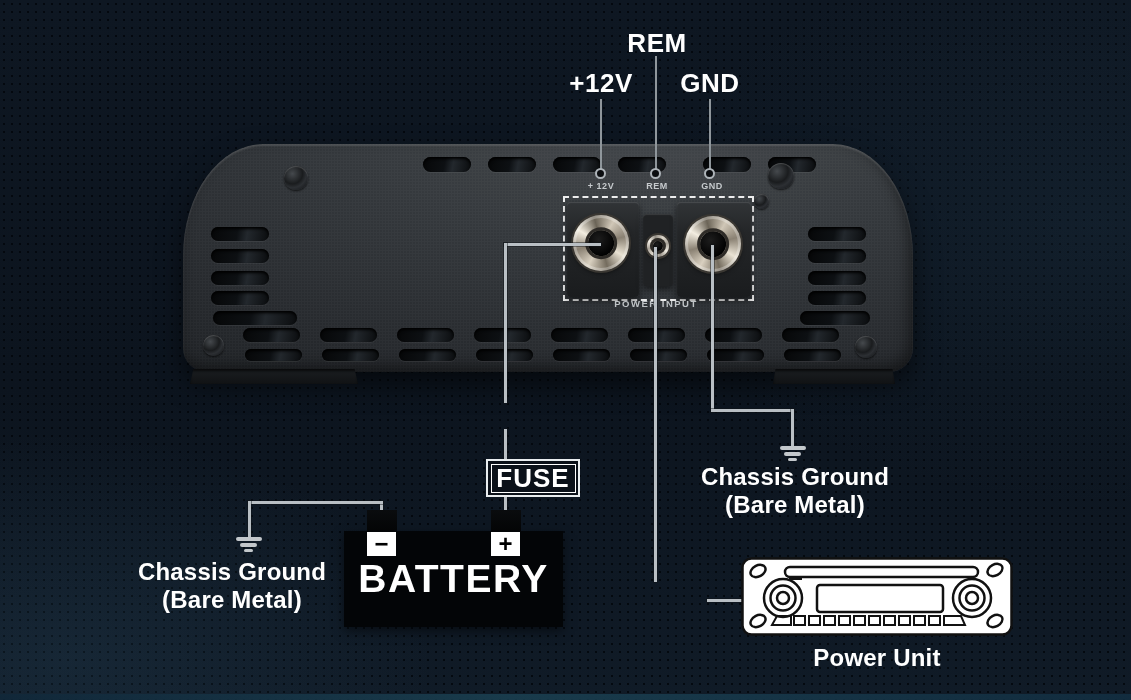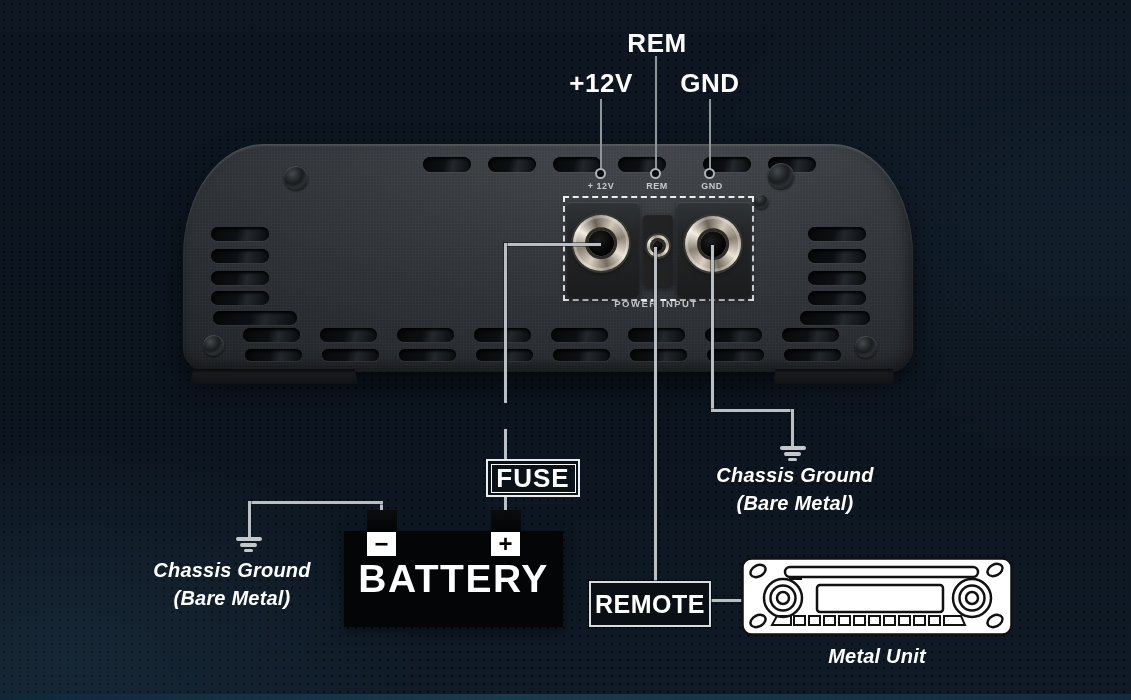--- a/index.html
+++ b/index.html
@@ -10,21 +10,21 @@
       radial-gradient(520px 320px at 6% 94%, rgba(64,116,148,.14), transparent 70%),
       radial-gradient(640px 400px at 97% 32%, rgba(64,116,148,.10), transparent 70%),
       radial-gradient(circle, rgba(2,6,11,.85) 1.1px, transparent 1.35px),
       linear-gradient(180deg,#0e1722 0%,#0c141e 55%,#101b27 100%);
     background-size:auto,auto,8px 8px,auto;
   }
   .stage::after{content:"";position:absolute;left:0;right:0;bottom:0;height:6px;
     background:linear-gradient(90deg,#10283a,#1b4355 45%,#123044);opacity:.8;}
   .lbl{position:absolute;transform:translateX(-50%);font-weight:800;color:#fff;white-space:nowrap;line-height:1;}
   .lbl.big{font-size:26px;letter-spacing:.5px;}
-  .lbl.mid{font-size:20px;letter-spacing:.2px;font-style:italic;}
+  .lbl.mid{font-size:24px;letter-spacing:.2px;}
   
   .amp{position:absolute;left:183px;top:144px;width:730px;height:228px;
     border-radius:80px 80px 24px 24px / 112px 112px 24px 24px;
     background:
       radial-gradient(rgba(255,255,255,.022) 1px, transparent 1.2px),
       radial-gradient(130% 170% at 64% -12%, #45494d 0%, #34383c 34%, #26292d 66%, #1a1d20 96%);
     background-size:3px 3px,auto;
     box-shadow:inset 0 2px 2px rgba(255,255,255,.14), inset -4px -6px 14px rgba(0,0,0,.45), 0 12px 26px rgba(0,0,0,.55);
     z-index:1;}
   .foot{position:absolute;height:15px;background:linear-gradient(180deg,#1b1e21,#101214);
@@ -175,23 +175,20 @@
     <span class="battery-label">BATTERY</span>
   </div>
   <div class="sign" style="left:367px;top:532px;">−</div>
   <div class="sign" style="left:491px;top:532px;">+</div>
 
   <div class="lbl mid" style="left:232px;top:560px;">Chassis Ground</div>
   <div class="lbl mid" style="left:232px;top:588px;">(Bare Metal)</div>
   <div class="lbl mid" style="left:795px;top:465px;">Chassis Ground</div>
   <div class="lbl mid" style="left:795px;top:493px;">(Bare Metal)</div>
 
-  <div class="remotebox">
-    <span>REMOTE</span>
-  </div>
 
   <div class="headunit">
     <svg width="272" height="79" viewBox="0 0 272 79">
       <rect x="1.5" y="1.5" width="269" height="76" rx="9" fill="#ffffff" stroke="#111" stroke-width="2.5"></rect>
       <ellipse cx="17" cy="14" rx="8" ry="5.5" fill="none" stroke="#111" stroke-width="2.5" transform="rotate(-28 17 14)"></ellipse>
       <ellipse cx="254" cy="13" rx="8" ry="5.5" fill="none" stroke="#111" stroke-width="2.5" transform="rotate(-28 254 13)"></ellipse>
       <ellipse cx="17" cy="64" rx="8" ry="5.5" fill="none" stroke="#111" stroke-width="2.5" transform="rotate(-28 17 64)"></ellipse>
       <ellipse cx="254" cy="64" rx="8" ry="5.5" fill="none" stroke="#111" stroke-width="2.5" transform="rotate(-28 254 64)"></ellipse>
       <circle cx="42" cy="41" r="19" fill="none" stroke="#111" stroke-width="2.5"></circle>
       <circle cx="42" cy="41" r="12.5" fill="none" stroke="#111" stroke-width="2.5"></circle>
@@ -209,15 +206,15 @@
       <rect x="98" y="59" width="11" height="9" fill="none" stroke="#111" stroke-width="2"></rect>
       <rect x="113" y="59" width="11" height="9" fill="none" stroke="#111" stroke-width="2"></rect>
       <rect x="128" y="59" width="11" height="9" fill="none" stroke="#111" stroke-width="2"></rect>
       <rect x="143" y="59" width="11" height="9" fill="none" stroke="#111" stroke-width="2"></rect>
       <rect x="158" y="59" width="11" height="9" fill="none" stroke="#111" stroke-width="2"></rect>
       <rect x="173" y="59" width="11" height="9" fill="none" stroke="#111" stroke-width="2"></rect>
       <rect x="188" y="59" width="11" height="9" fill="none" stroke="#111" stroke-width="2"></rect>
       <polygon points="203,59 220,59 224,68 203,68" fill="none" stroke="#111" stroke-width="2"></polygon>
     </svg>
   </div>
-  <div class="lbl mid" style="left:877px;top:646px;">Metal Unit</div>
+  <div class="lbl mid" style="left:877px;top:646px;">Power Unit</div>
 
 </div>
 
 </body></html>

